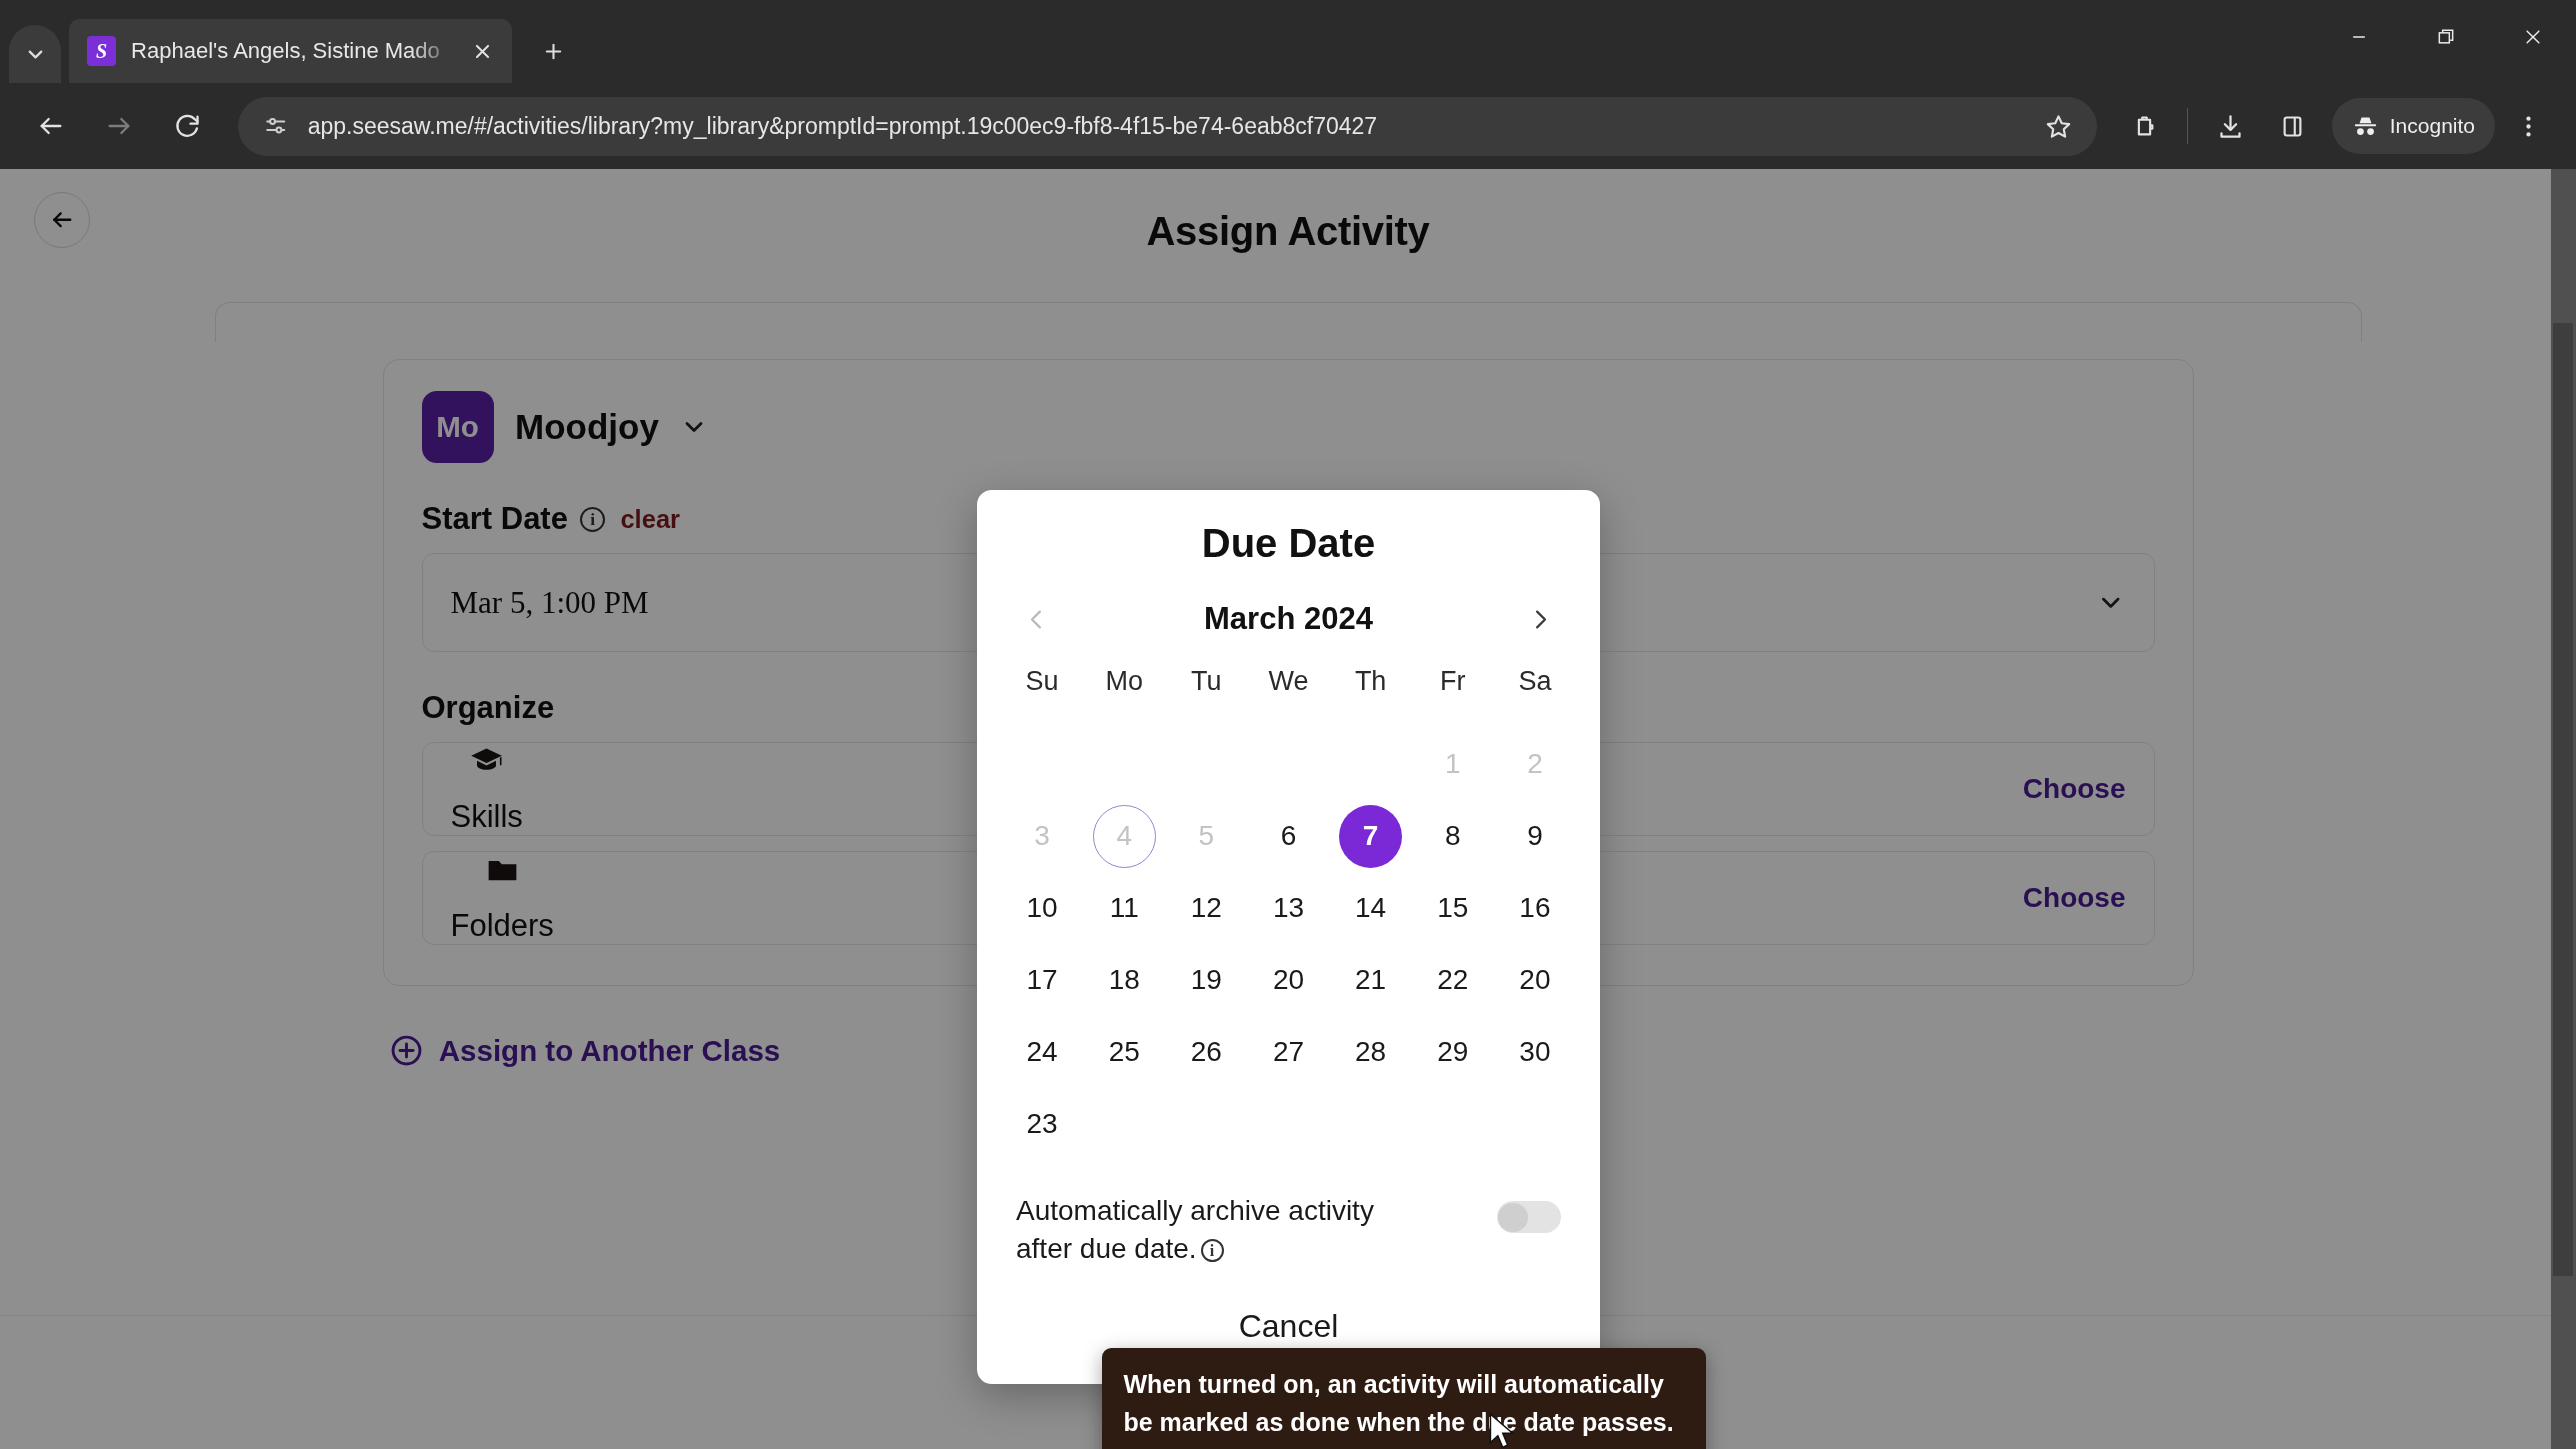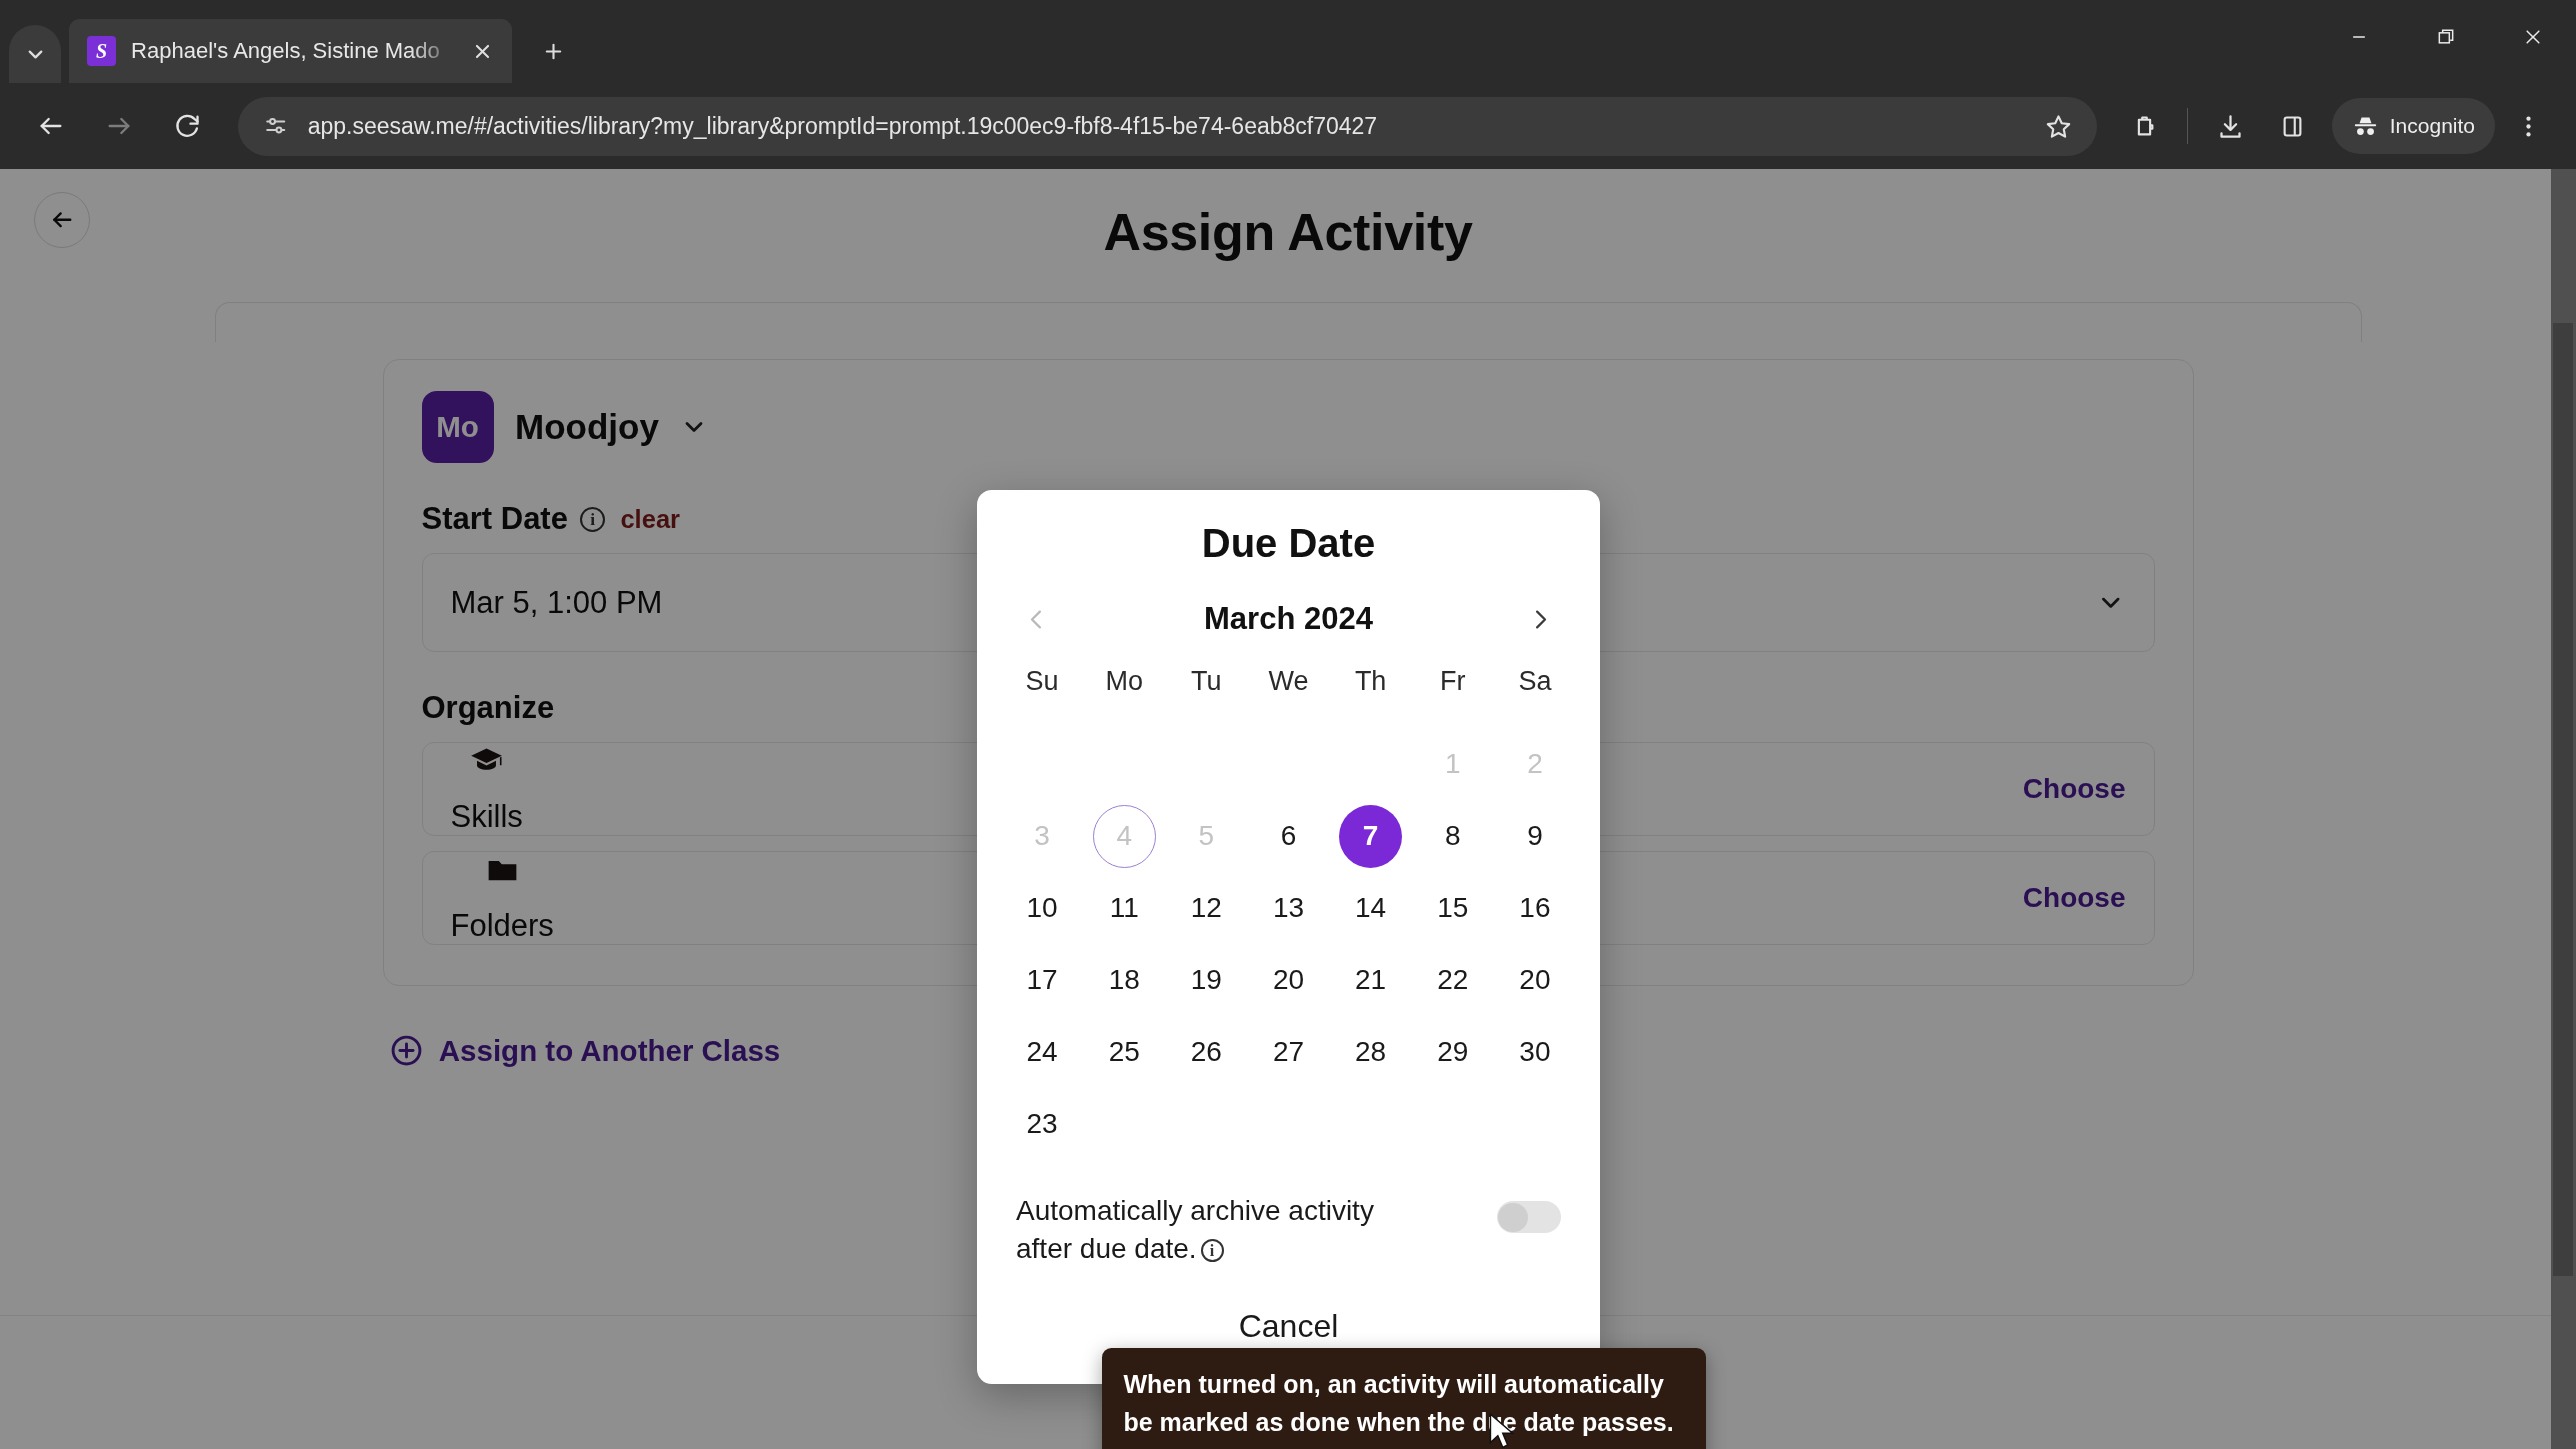--- a/index.html
+++ b/index.html
@@ -183,21 +183,21 @@
     left: 34px;
     width: 56px; height: 56px;
     border: 1.3px solid #d8d8d8;
     border-radius: 50%;
     display: flex; align-items: center; justify-content: center;
     background: #fff;
     color: #111;
   }
   .back-btn svg { width: 25.5px; height: 25.5px; }
   .page-title {
-    font-size: 52px;
+    font-size: 40px;
     font-weight: 700;
     color: #111;
     letter-spacing: -0.3px;
     margin-top: 24px;
   }
   .top-partial {
     margin: 32px auto 0;
     width: 2147px;
     height: 40px;
     background: #fff;
@@ -259,20 +259,21 @@
   }
   .clear-link { font-size: 25.5px; color: #7f1d1d; font-weight: 600; margin-left: 3px; }
 
   .select-box {
     border: 1.3px solid #e6e6e6;
     border-radius: 12px;
     height: 99px;
     display: flex; align-items: center;
     padding: 0 28px;
     justify-content: space-between;
+    font-family: Liberation Serif, serif;
   }
   .select-val { font-size: 31px; color: #111; }
   .select-chev { color: #222; display: flex; }
   .select-chev svg { width: 29.5px; height: 29.5px; }
 
   .org-row {
     border: 1.3px solid #e6e6e6;
     border-radius: 12px;
     height: 94px;
     display: flex; align-items: center;

